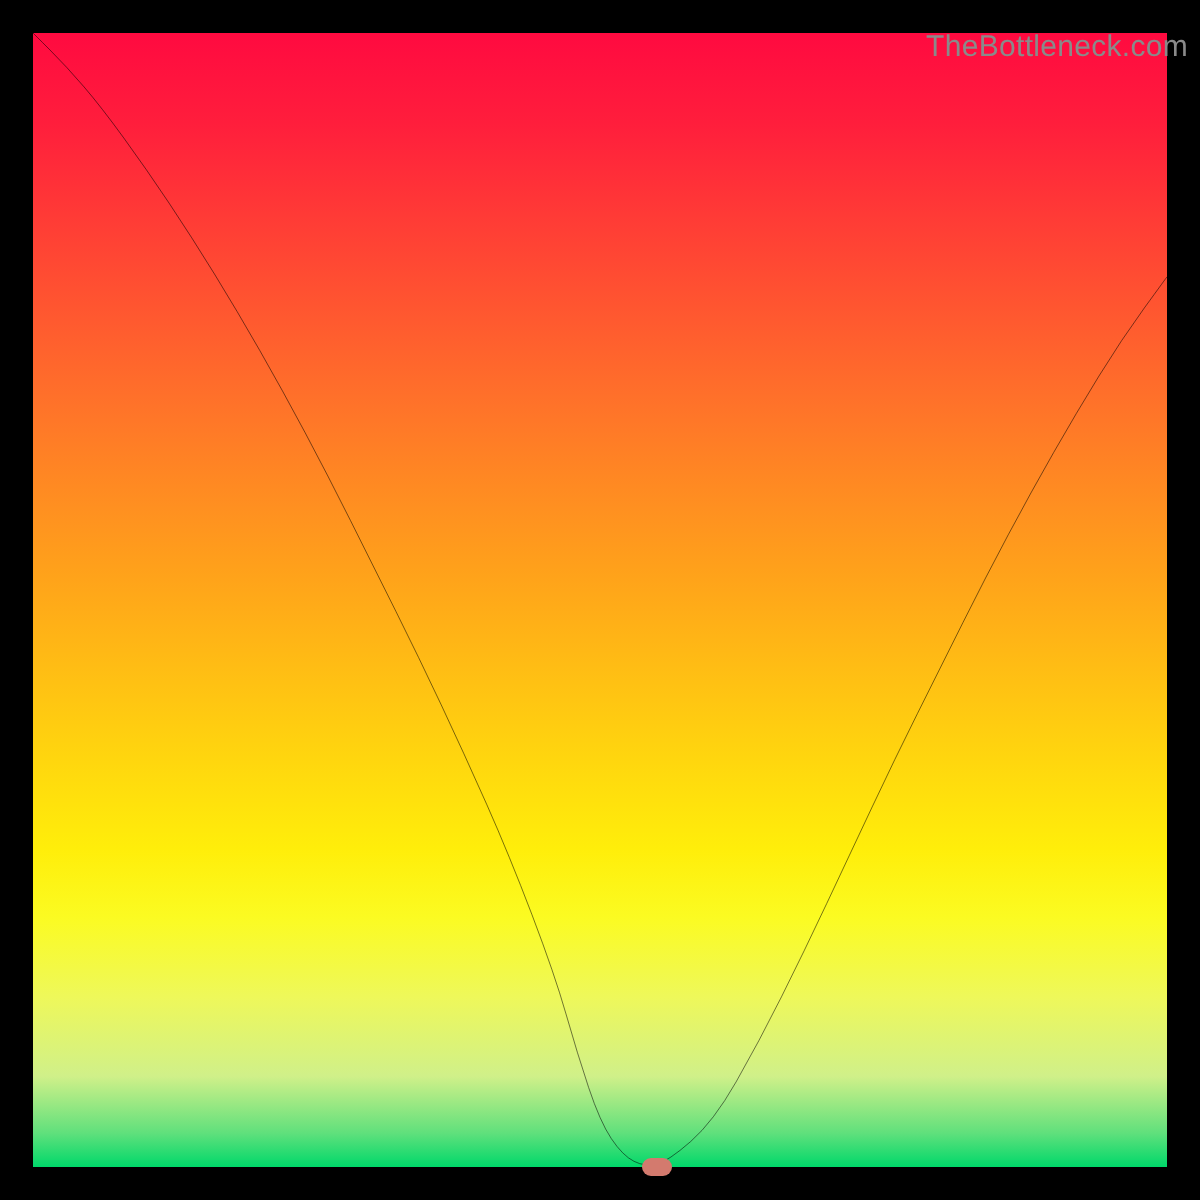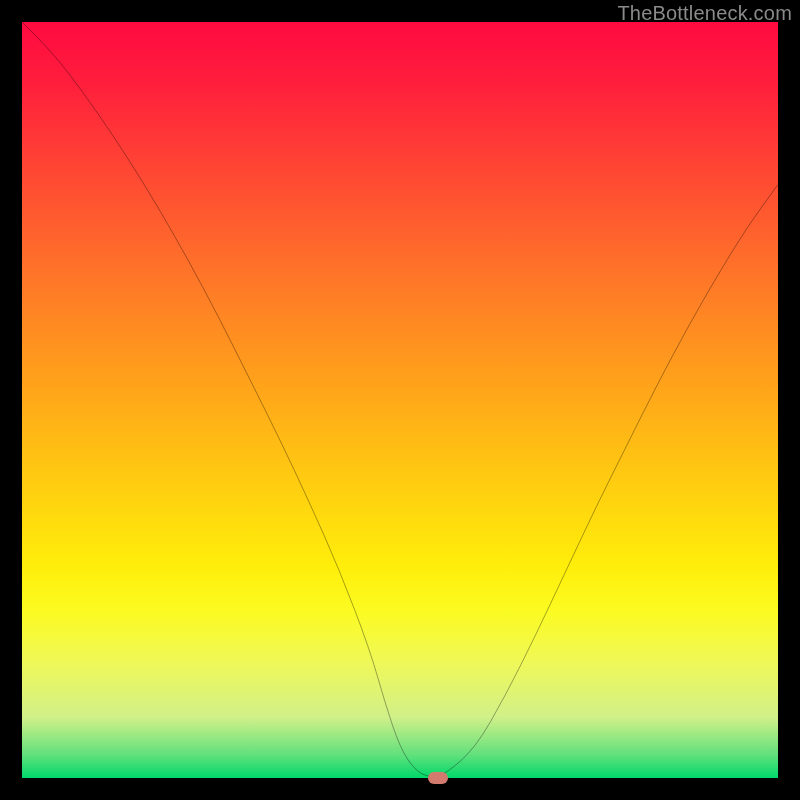--- a/index.html
+++ b/index.html
@@ -50,21 +50,21 @@
   .marker {
     position: absolute;
     width: 20px;
     height: 12px;
     border-radius: 6px;
     background: #d37a6e;
     transform: translate(-50%, -50%);
   }
   .watermark {
     position: absolute;
-    top: 2px;
+    top: 20px;
     right: 8px;
     color: #8a8a8a;
     font-size: 20px;
     letter-spacing: 0.2px;
     user-select: none;
   }
 </style>
 </head>
 <body>
 

